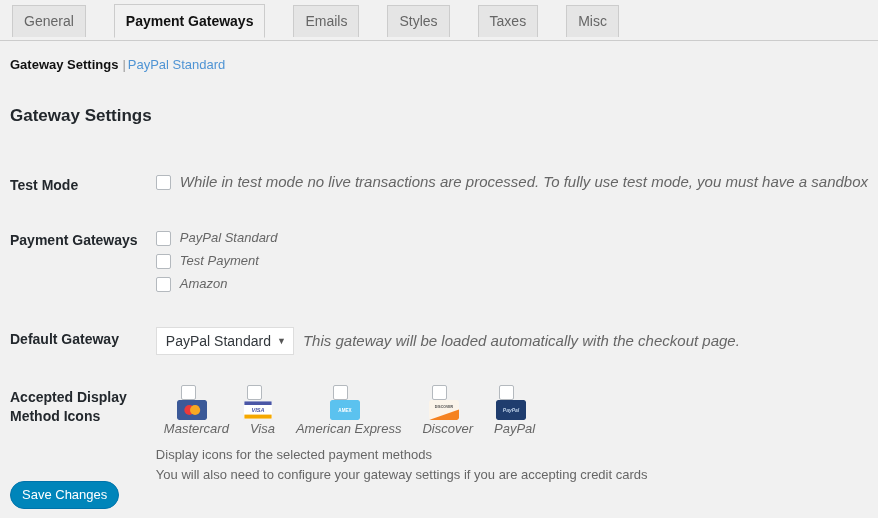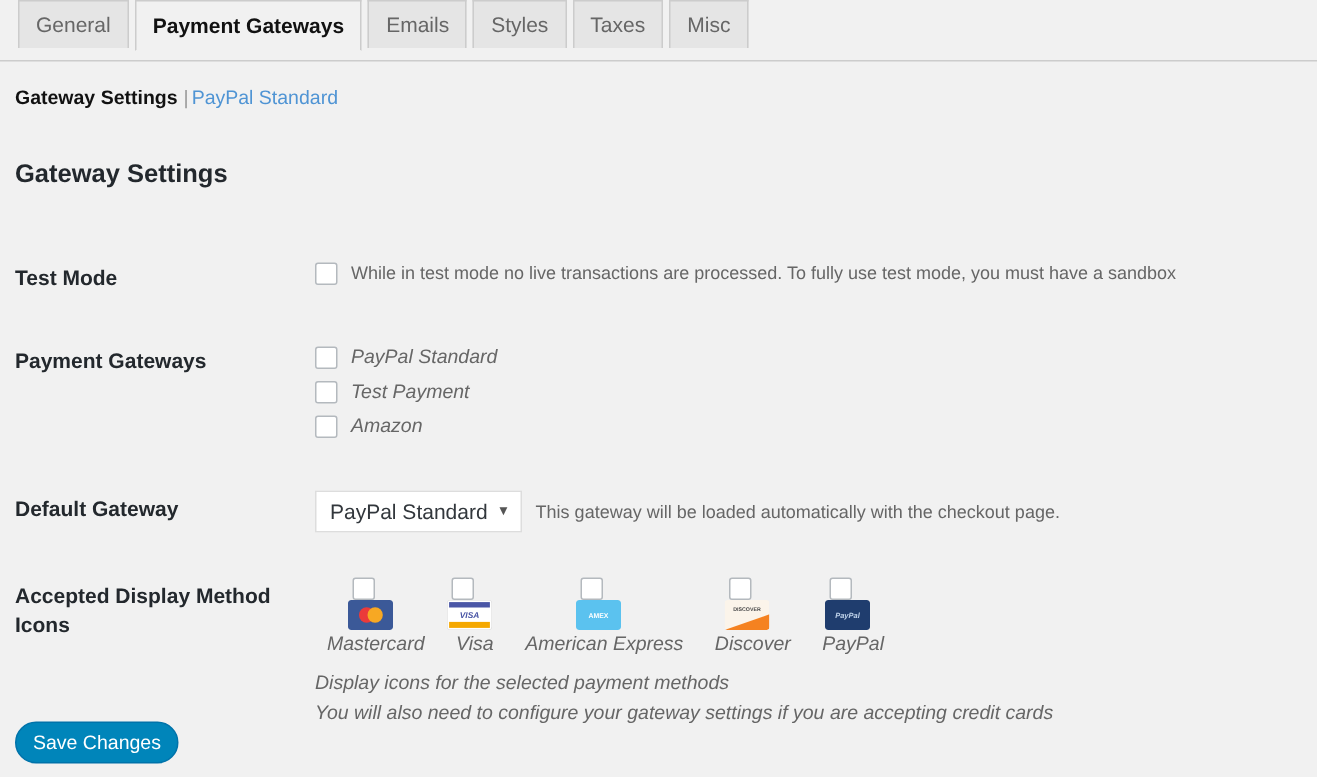--- a/index.html
+++ b/index.html
@@ -26,22 +26,23 @@
     position: absolute;
     left: 0; top: 0;
     width: 878px;
     height: 41px;
     box-sizing: border-box;
     border-bottom: 1px solid #ccc;
     padding-left: 12px;
   }
   .tab-strip {
     display: flex;
-    align-items: flex-start;
+    align-items: center;
     height: 41px;
+    gap: 24px;
   }
   .nav-tab {
     display: block;
     box-sizing: border-box;
     height: 32px;
     line-height: 30px;
     padding: 0 11px;
     margin: 0 4px -1px 0;
     background: #e5e5e5;
     border: 1px solid #ccc;
@@ -134,22 +135,23 @@
     height: 15px;
     box-sizing: border-box;
     background: #fff;
     border: 1px solid #b4b9be;
     border-radius: 2px;
     vertical-align: middle;
     margin: 0;
     cursor: pointer;
   }
   .desc {
-    color: #666;
-    font-size: 12px;
+    font-style: italic;
+    color: #666;
+    font-size: 15px;
     white-space: nowrap;
   }
   .inline-row {
     display: flex;
     align-items: center;
     white-space: nowrap;
   }
   .inline-row .cb { margin-right: 9px; }
 
   
@@ -225,21 +227,20 @@
     border-radius: 2px;
     position: relative;
     overflow: hidden;
     flex: none;
     display: block;
   }
   .pm-notes {
     margin-top: 7px;
   }
   .pm-notes div {
-    font-style: italic;
     color: #666;
     font-size: 13px;
     line-height: 20px;
     white-space: nowrap;
   }
 
   
   .submit-wrap {
     position: absolute;
     left: 10px;

